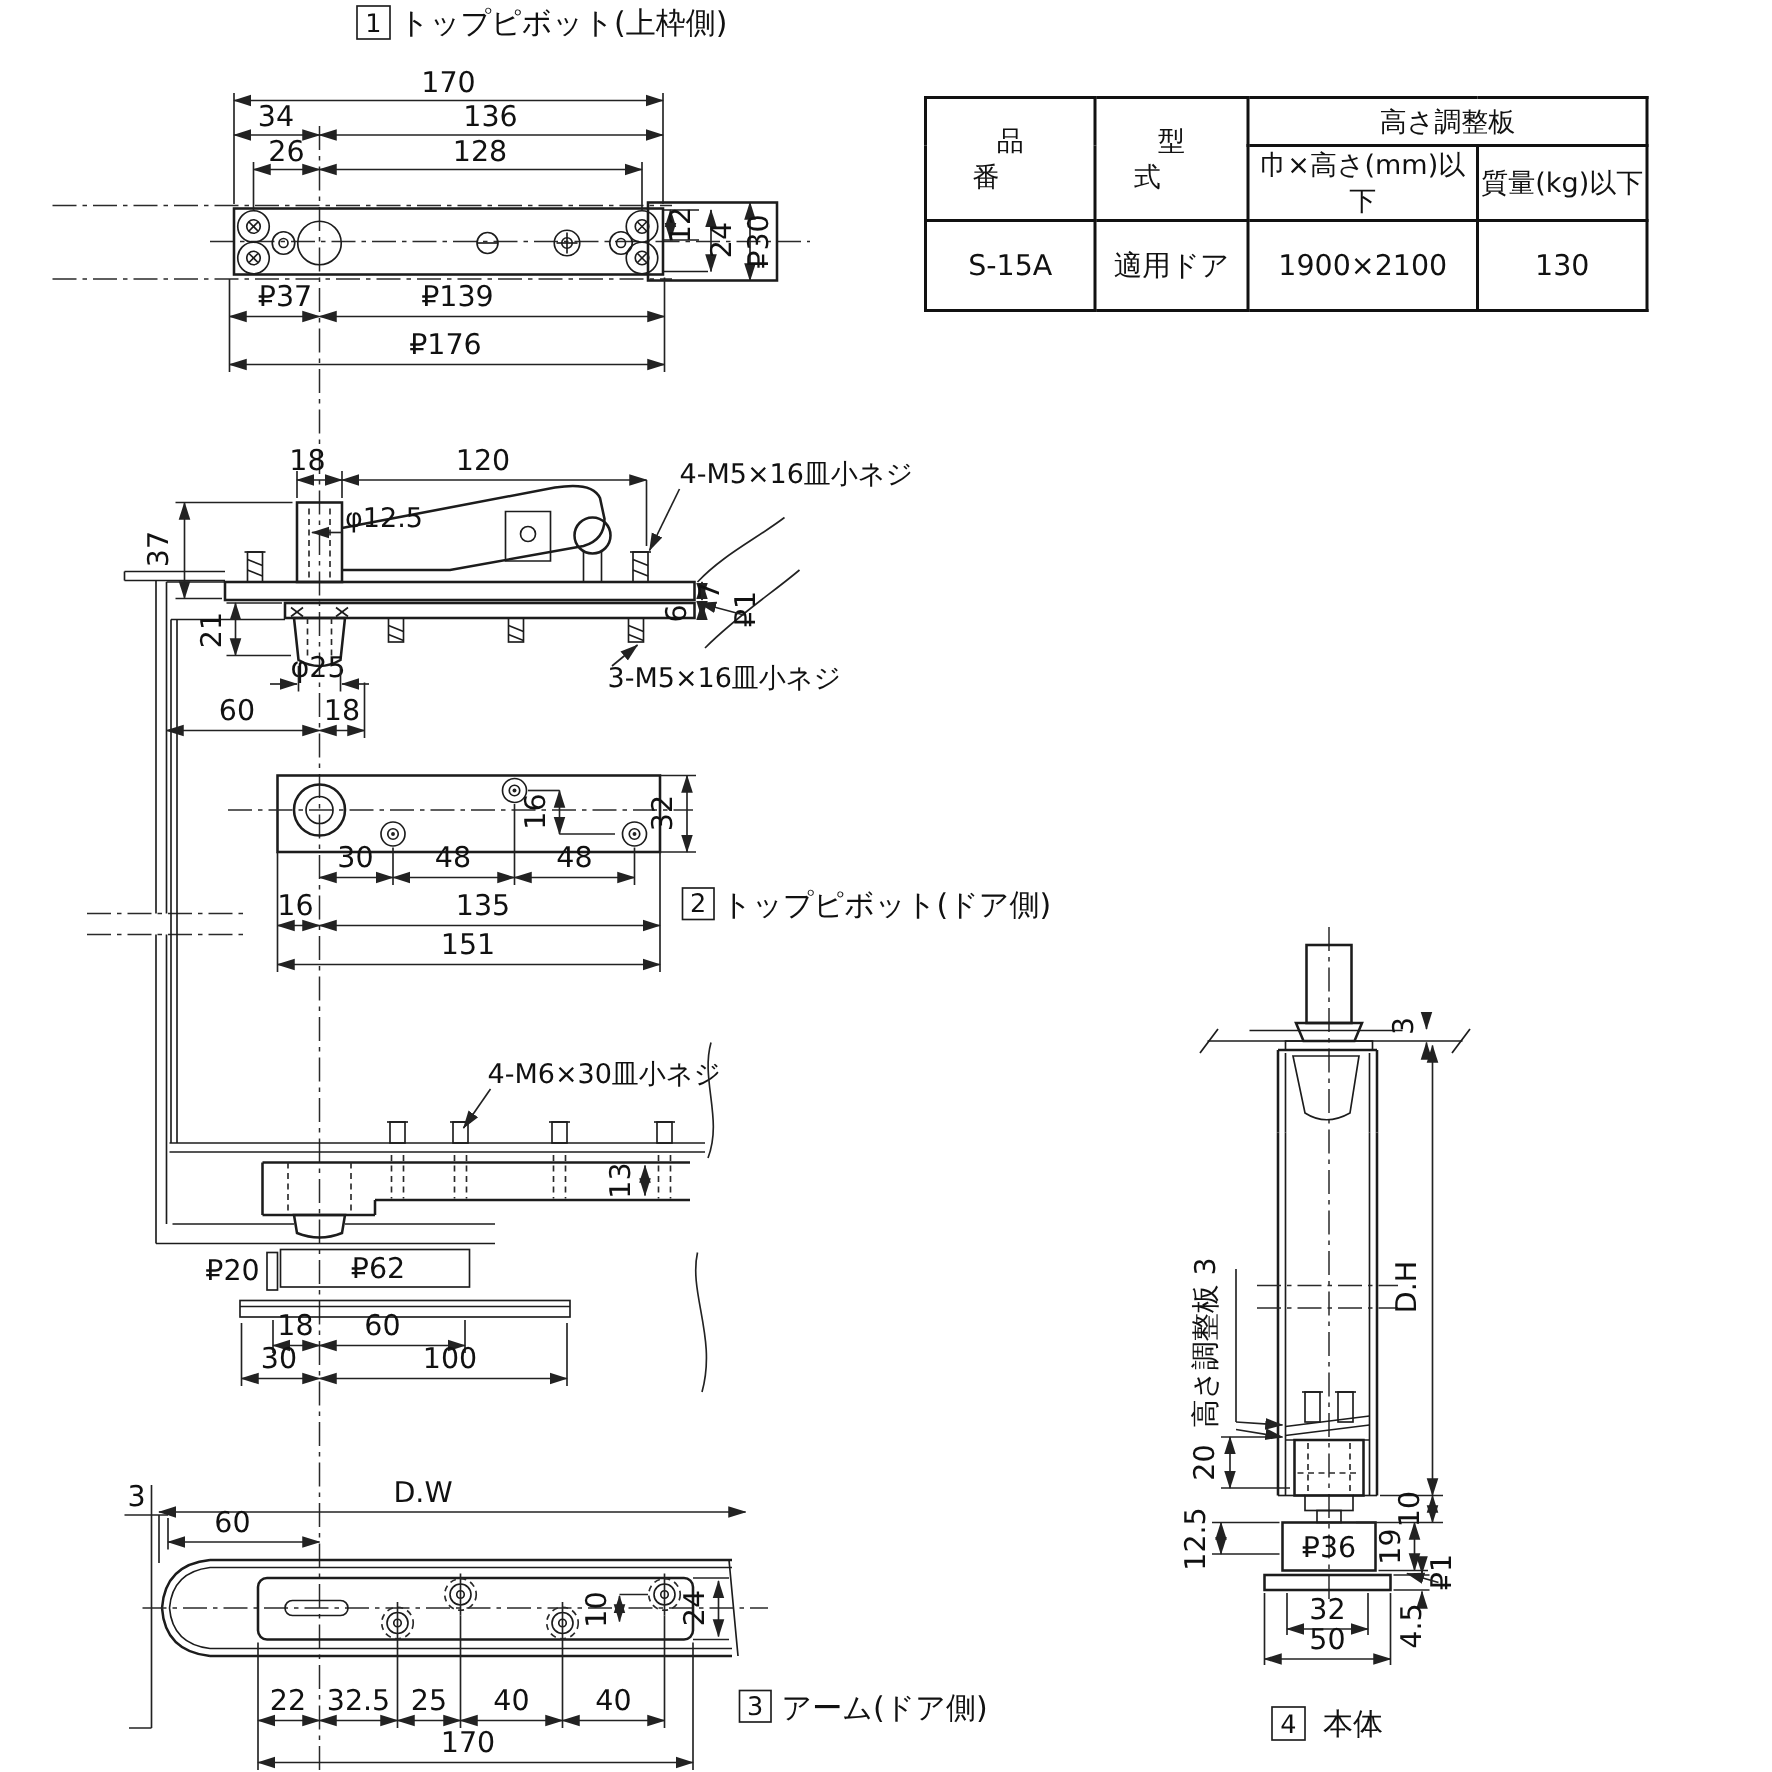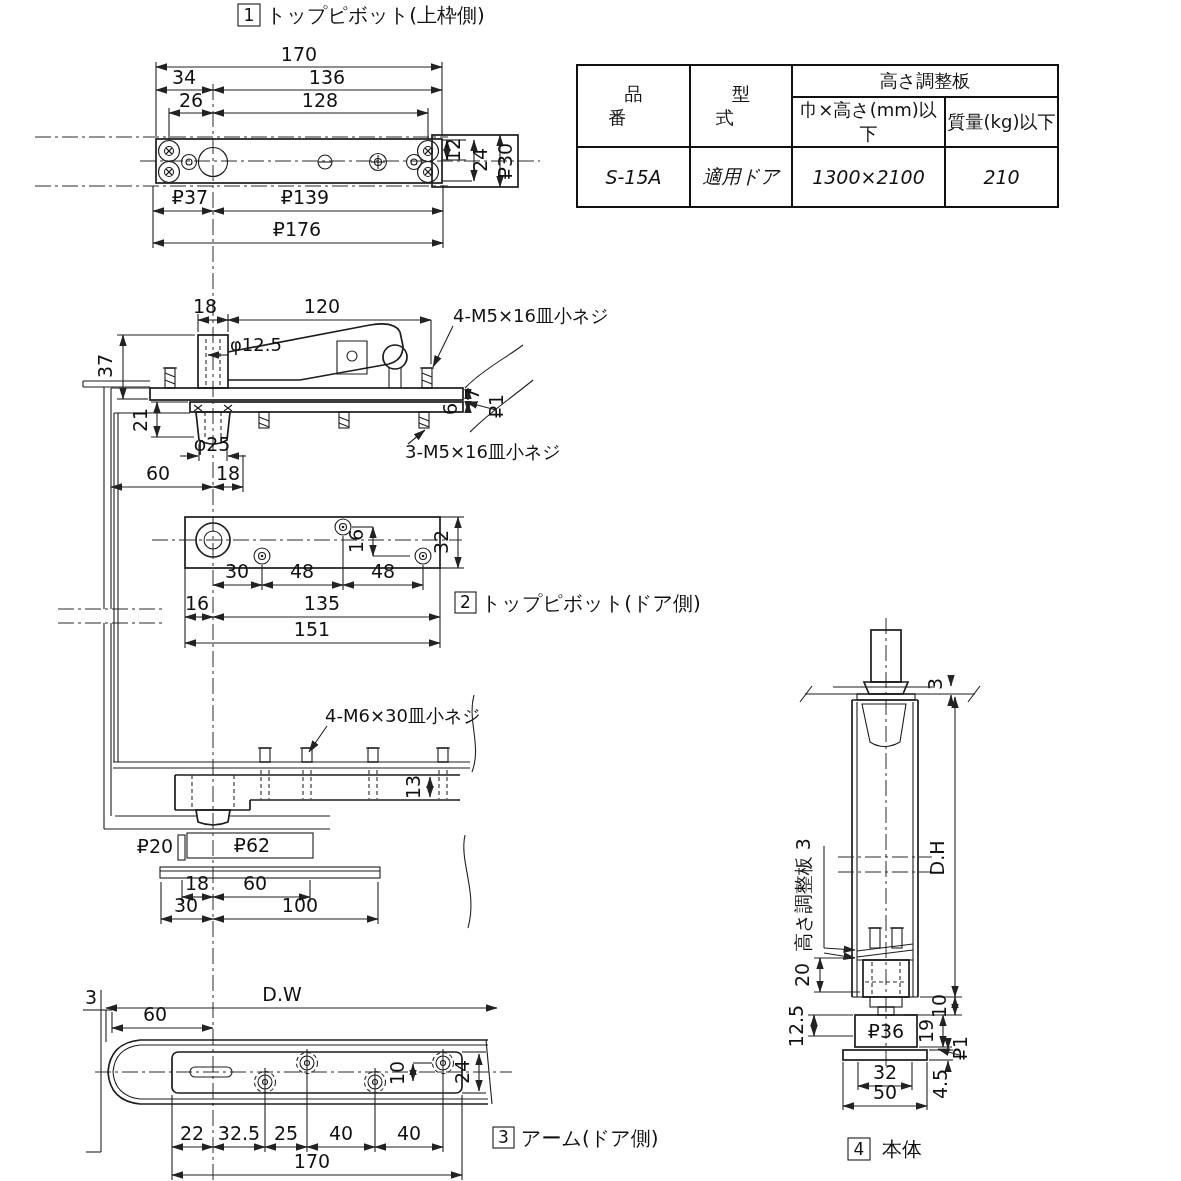--- a/index.html
+++ b/index.html
@@ -12,25 +12,25 @@
   .x{stroke:#222;stroke-width:1.1;fill:none}
   .ld{stroke:#222;stroke-width:1.1;fill:none;marker-end:url(#ar)}
   .cl{stroke:#2a2a2a;stroke-width:1;fill:none;stroke-dasharray:16 4 3 4}
   .hd{stroke:#2a2a2a;stroke-width:1.1;fill:none;stroke-dasharray:4 3}
   .t{font-family:"DejaVu Sans","Liberation Sans",sans-serif;font-size:19px;fill:#111}
   .m{text-anchor:middle}
   .s{font-size:18px}
   .ttl{font-size:20px}
   .nb{font-size:17px}
   
-  #spec{position:absolute;left:576px;top:64px;width:481px;border-collapse:collapse;
+  #spec{position:absolute;left:616px;top:64px;width:481px;border-collapse:collapse;
         table-layout:fixed;}
   #spec td{border:2px solid #111;text-align:center;vertical-align:middle;
            font-size:18px;padding:0;height:30px;color:#111;}
-  #spec td.v{font-size:19px;font-style:italic;}
+  #spec td.v{font-size:19px;}
   #spec td.wide{letter-spacing:1.8em;text-indent:1.8em;}
 </style>
 </head>
 <body>
 
 <div id="page">
 
 <svg width="1181" height="1181" viewBox="0 0 1181 1181">
 <defs>
  <marker id="ar" viewBox="0 0 10 10" refX="9.5" refY="5" markerWidth="11" markerHeight="11" orient="auto-start-reverse">
@@ -536,19 +536,19 @@
     <td rowspan="2" class="wide">型式</td>
     <td colspan="2">高さ調整板</td>
   </tr>
   <tr>
     <td>巾×高さ(mm)以下</td>
     <td>質量(kg)以下</td>
   </tr>
   <tr style="height:60px;">
     <td class="v">S-15A</td>
     <td class="v">適用ドア</td>
-    <td class="v">1300×2100</td>
-    <td class="v">210</td>
+    <td class="v">1900×2100</td>
+    <td class="v">130</td>
   </tr>
 </tbody>
     </table>
 
 </div>
 
 </body></html>

